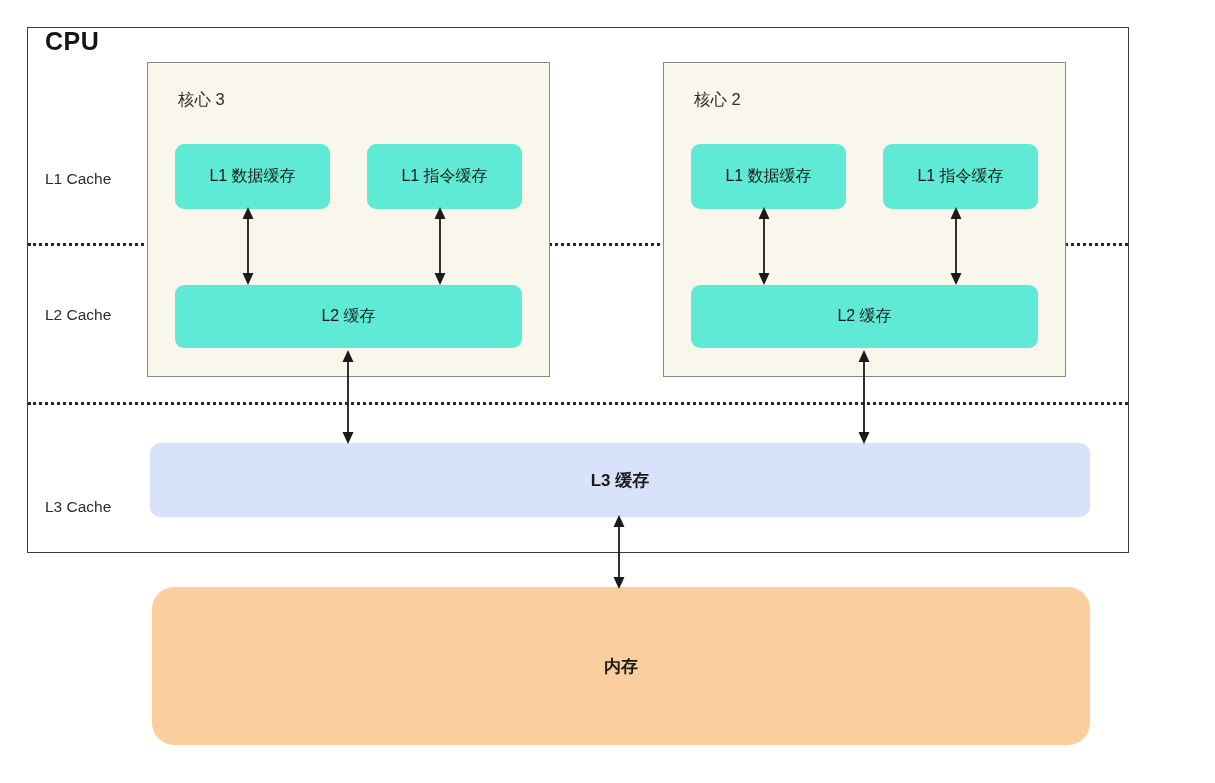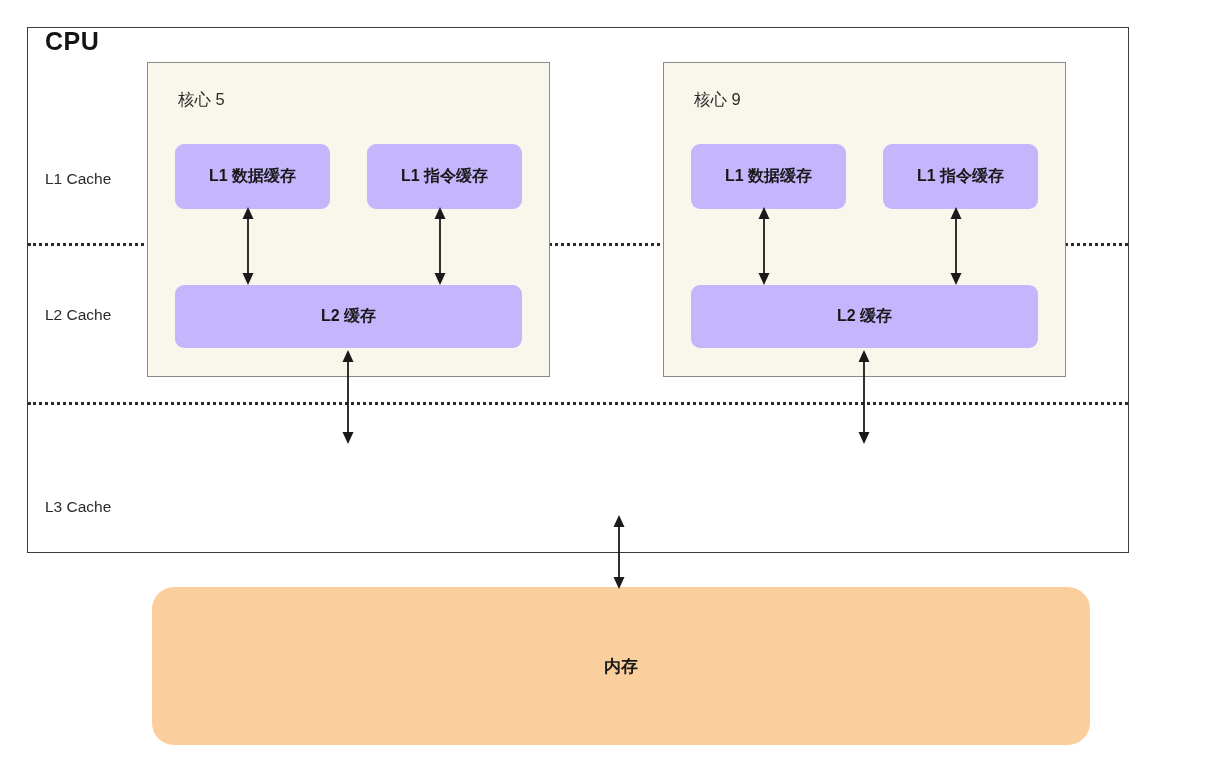--- a/index.html
+++ b/index.html
@@ -79,27 +79,27 @@
     left: 30px;
     top: 26px;
     font-size: 16.5px;
     color: #2b2b2b;
     white-space: nowrap;
   }
 
   
   .cache-block {
     position: absolute;
-    background: #c4b5fd;
+    background: #5eead4;
     border-radius: 9px;
     display: flex;
     align-items: center;
     justify-content: center;
     font-size: 16px;
-    font-weight: bold;
+    font-weight: normal;
     color: #181818;
     box-sizing: border-box;
     white-space: nowrap;
   }
 
   
   .l1-data  { left: 27px;  top: 81px; width: 155px; height: 65px; }
   .l1-instr { left: 219px; top: 81px; width: 155px; height: 65px; }
   
   .l2-block { left: 27px;  top: 222px; width: 347px; height: 63px; }
@@ -157,33 +157,34 @@
   <div class="cpu-title">CPU</div>
 
   <div class="level-label lbl-l1">L1 Cache</div>
   <div class="level-label lbl-l2">L2 Cache</div>
   <div class="level-label lbl-l3">L3 Cache</div>
 
   <div class="divider div-1"></div>
   <div class="divider div-2"></div>
 
   <div class="core-box core-1">
-    <div class="core-title">核心 5</div>
+    <div class="core-title">核心 3</div>
     <div class="cache-block l1-data">L1 数据缓存</div>
     <div class="cache-block l1-instr">L1 指令缓存</div>
     <div class="cache-block l2-block">L2 缓存</div>
   </div>
 
   <div class="core-box core-2">
-    <div class="core-title">核心 9</div>
+    <div class="core-title">核心 2</div>
     <div class="cache-block l1-data">L1 数据缓存</div>
     <div class="cache-block l1-instr">L1 指令缓存</div>
     <div class="cache-block l2-block">L2 缓存</div>
   </div>
 
+  <div class="l3-bar">L3 缓存</div>
 
   <div class="memory-bar">内存</div>
 
   <div class="arrow" style="left:240px; top:207px;">
     <svg width="16" height="78" viewBox="0 0 16 78">
       <line x1="8" y1="10" x2="8" y2="68" stroke="#1a1a1a" stroke-width="1.8"></line>
       <polygon points="8,0 2.5,12 13.5,12" fill="#1a1a1a"></polygon>
       <polygon points="8,78 2.5,66 13.5,66" fill="#1a1a1a"></polygon>
     </svg>
   </div>

